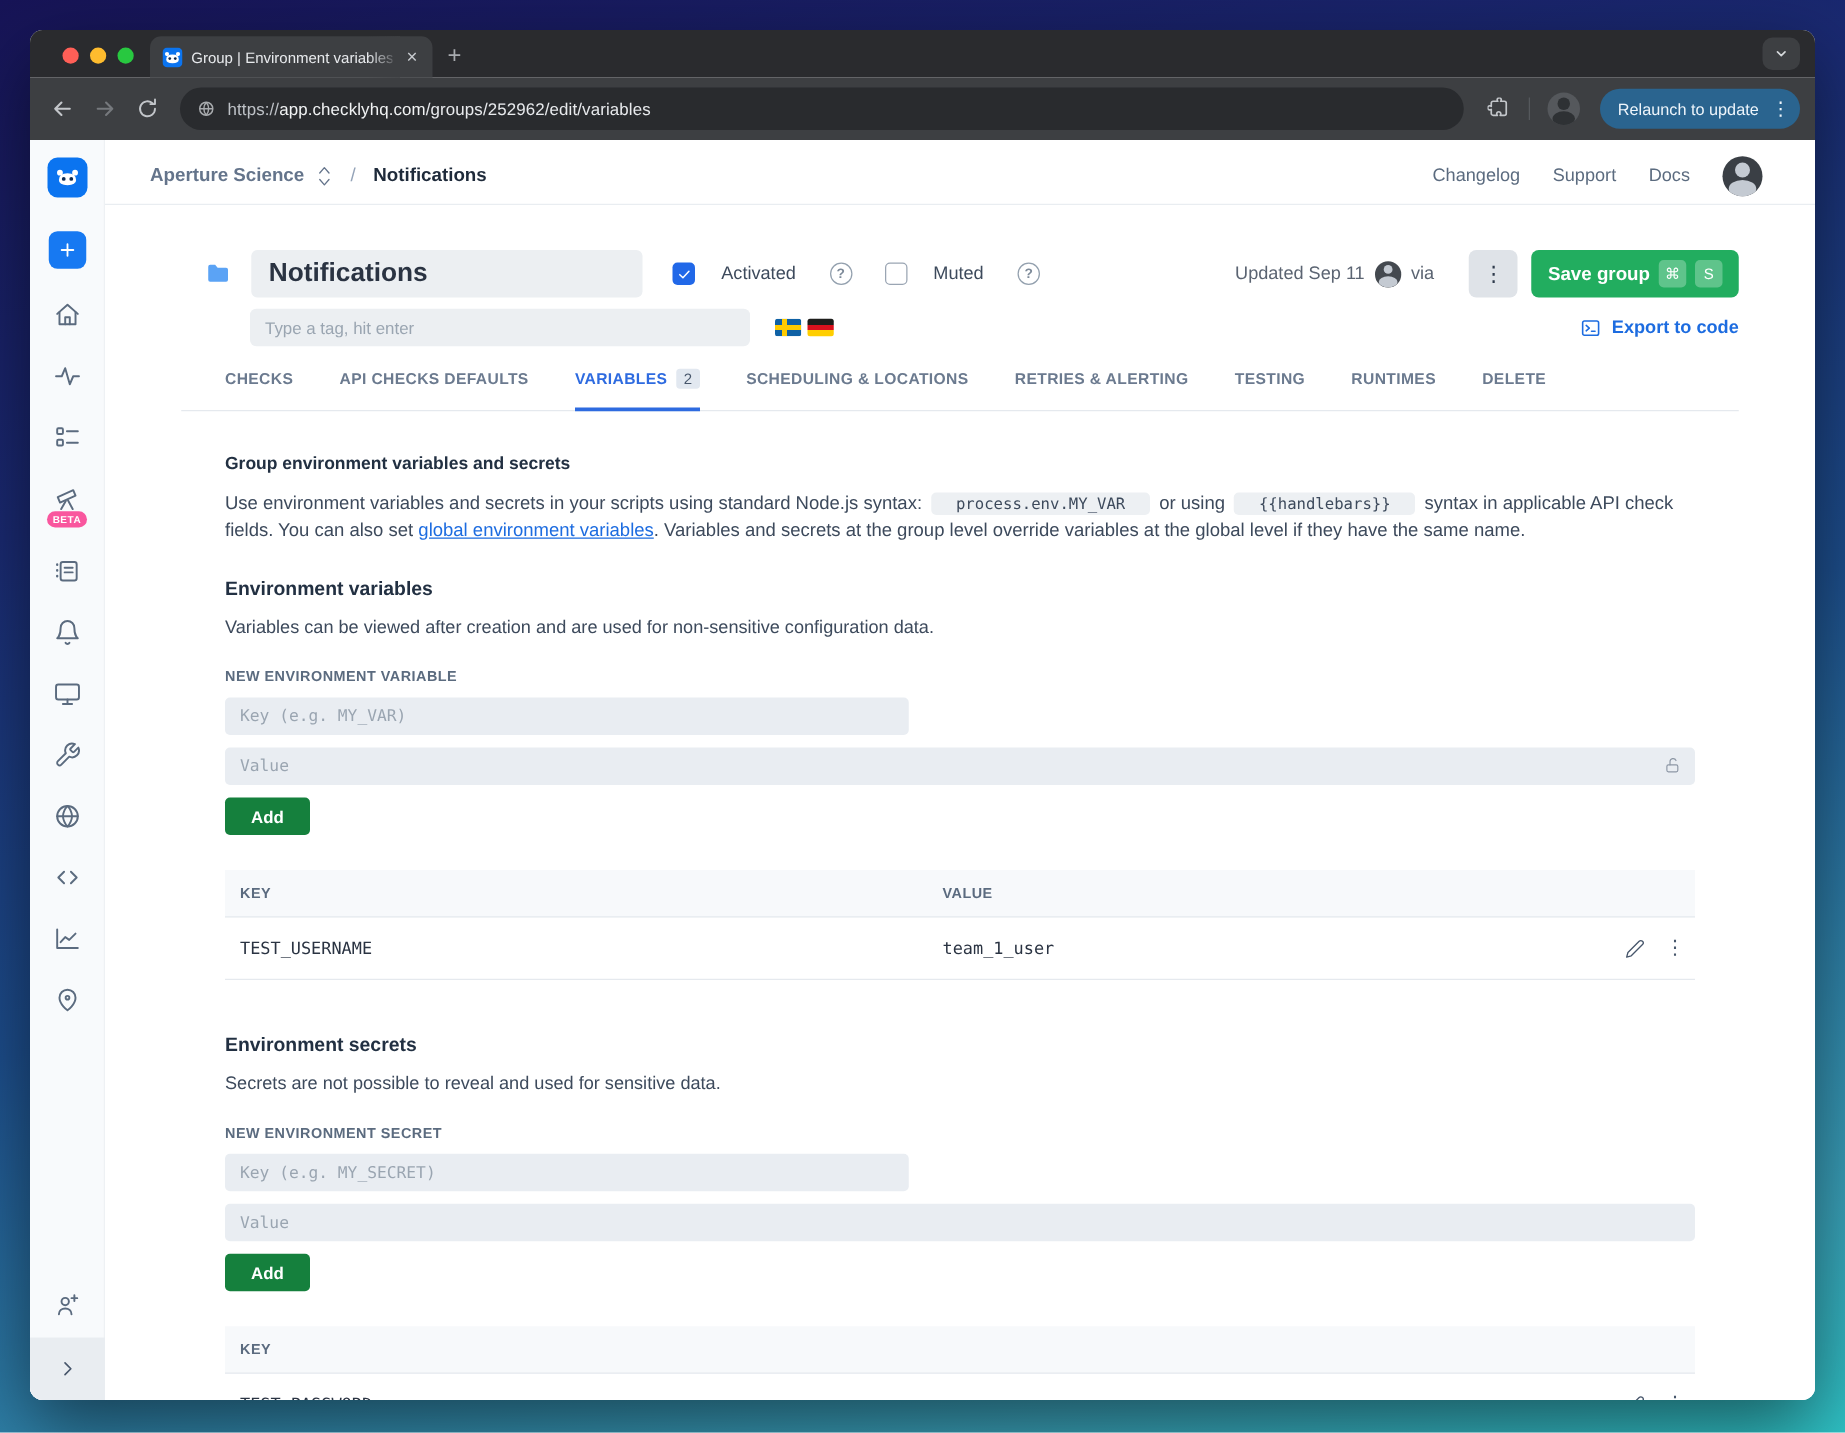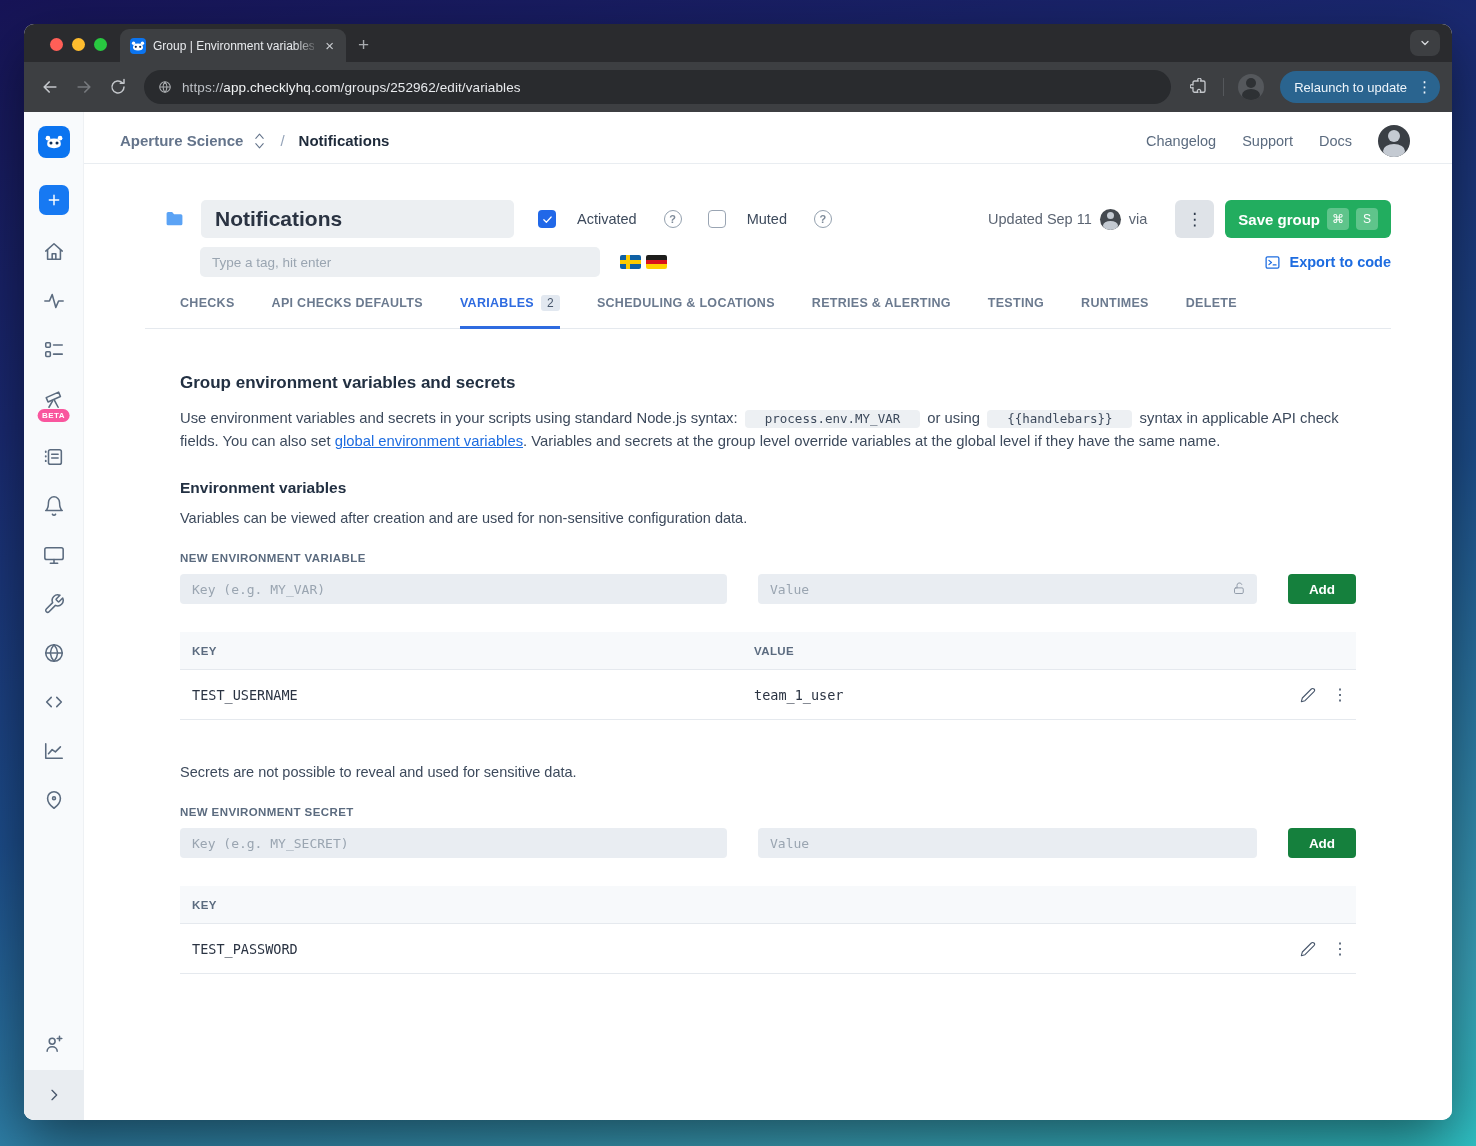--- a/index.html
+++ b/index.html
@@ -117,29 +117,29 @@
   .export-link svg { stroke:#1d6ce0; fill:none; stroke-width:1.8; stroke-linecap:round; stroke-linejoin:round; }
 
   
   .tabs { margin-top:12px; border-bottom:1px solid #e5e9ee; display:flex; gap:37px; padding:0 35px; }
   .tab-item { font-size:12.5px; font-weight:700; letter-spacing:.3px; color:#6b7a8f; padding:6px 0 15px;
     display:flex; align-items:center; gap:7px; border-bottom:3px solid transparent; margin-bottom:-1px; }
   .tab-item.active { color:#2e6be0; border-bottom-color:#2e6be0; }
   .tab-badge { background:#e2e8f0; color:#47566b; font-size:12px; font-weight:400; border-radius:3px; padding:1px 6px; }
 
   
-  .ctitle { margin-top:44px; font-size:17px; font-weight:700; color:#22304296; color:#223042; }
+  .ctitle { margin-top:33px; font-size:14px; font-weight:700; color:#22304296; color:#223042; }
   .intro { margin-top:14px; font-size:14.8px; line-height:22px; color:#3d4a5c; max-width:1176px; }
   .code-chip { font-family:"DejaVu Sans Mono", monospace; font-size:12.5px; background:#edf0f3; border-radius:4px;
     padding:1px 20px 2px; color:#3d4a5c; margin:0 3px; white-space:nowrap; }
   .text-link { color:#1d6ce0; text-decoration:underline; }
   .sec-title { margin-top:27px; font-size:15.5px; font-weight:700; color:#223042; }
   .sec-desc { margin-top:13px; font-size:14.5px; color:#3d4a5c; }
   .form-label { margin-top:26px; font-size:11.5px; font-weight:700; letter-spacing:.4px; color:#5b6b7f; }
-  .form-row { margin-top:10px; display:flex; gap:31px; }
+  .form-row { margin-top:10px; display:flex; gap:10px;flex-direction:column; }
   .env-input { height:30px; background:#e9edf2; border:none; border-radius:4px; padding:0 12px;
     font-family:"DejaVu Sans Mono", monospace; font-size:13px; color:#3d4a5c; }
   .env-input::placeholder { color:#9aa5b1; }
   .key-input { width:547px; flex:0 0 auto; }
   .value-wrap { flex:1; position:relative; display:flex; }
   .value-wrap .env-input { width:100%; }
   .lock-ic { position:absolute; right:10px; top:7px; }
   .lock-ic svg { stroke:#8d97a5; fill:none; stroke-width:1.5; stroke-linecap:round; stroke-linejoin:round; display:block; }
   .add-btn { width:68px; height:30px; flex:0 0 auto; border-radius:4px; background:#15803d; color:#fff;
     font-size:13.5px; font-weight:600; display:flex; align-items:center; justify-content:center; }
@@ -474,20 +474,21 @@
                   <svg width="16" height="16" viewBox="0 0 24 24">
                     <path d="M17 3a2.8 2.8 0 0 1 4 4L7.5 20.5 2 22l1.5-5.5z"></path>
                   </svg>
                 </span>
                 <span class="row-kebab">⋮</span>
               </div>
             </div>
           </div>
 
           <div class="secrets-block">
+            <div class="sec-title">Environment secrets</div>
             <div class="sec-desc">Secrets are not possible to reveal and used for sensitive data.</div>
             <div class="form-label">NEW ENVIRONMENT SECRET</div>
             <div class="form-row">
               <input class="env-input key-input" type="text" placeholder="Key (e.g. MY_SECRET)" style="">
               <div class="value-wrap">
                 <input class="env-input" type="text" placeholder="Value" style="">
               </div>
               <div class="add-btn">Add</div>
             </div>
             <div class="env-table">

